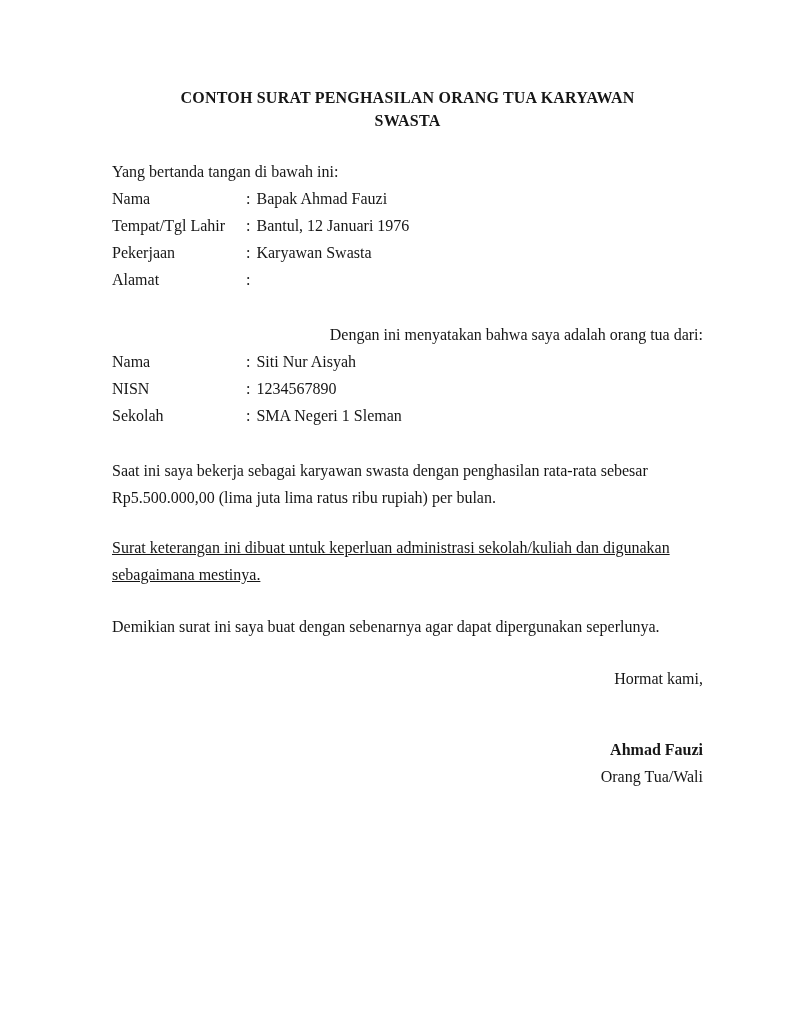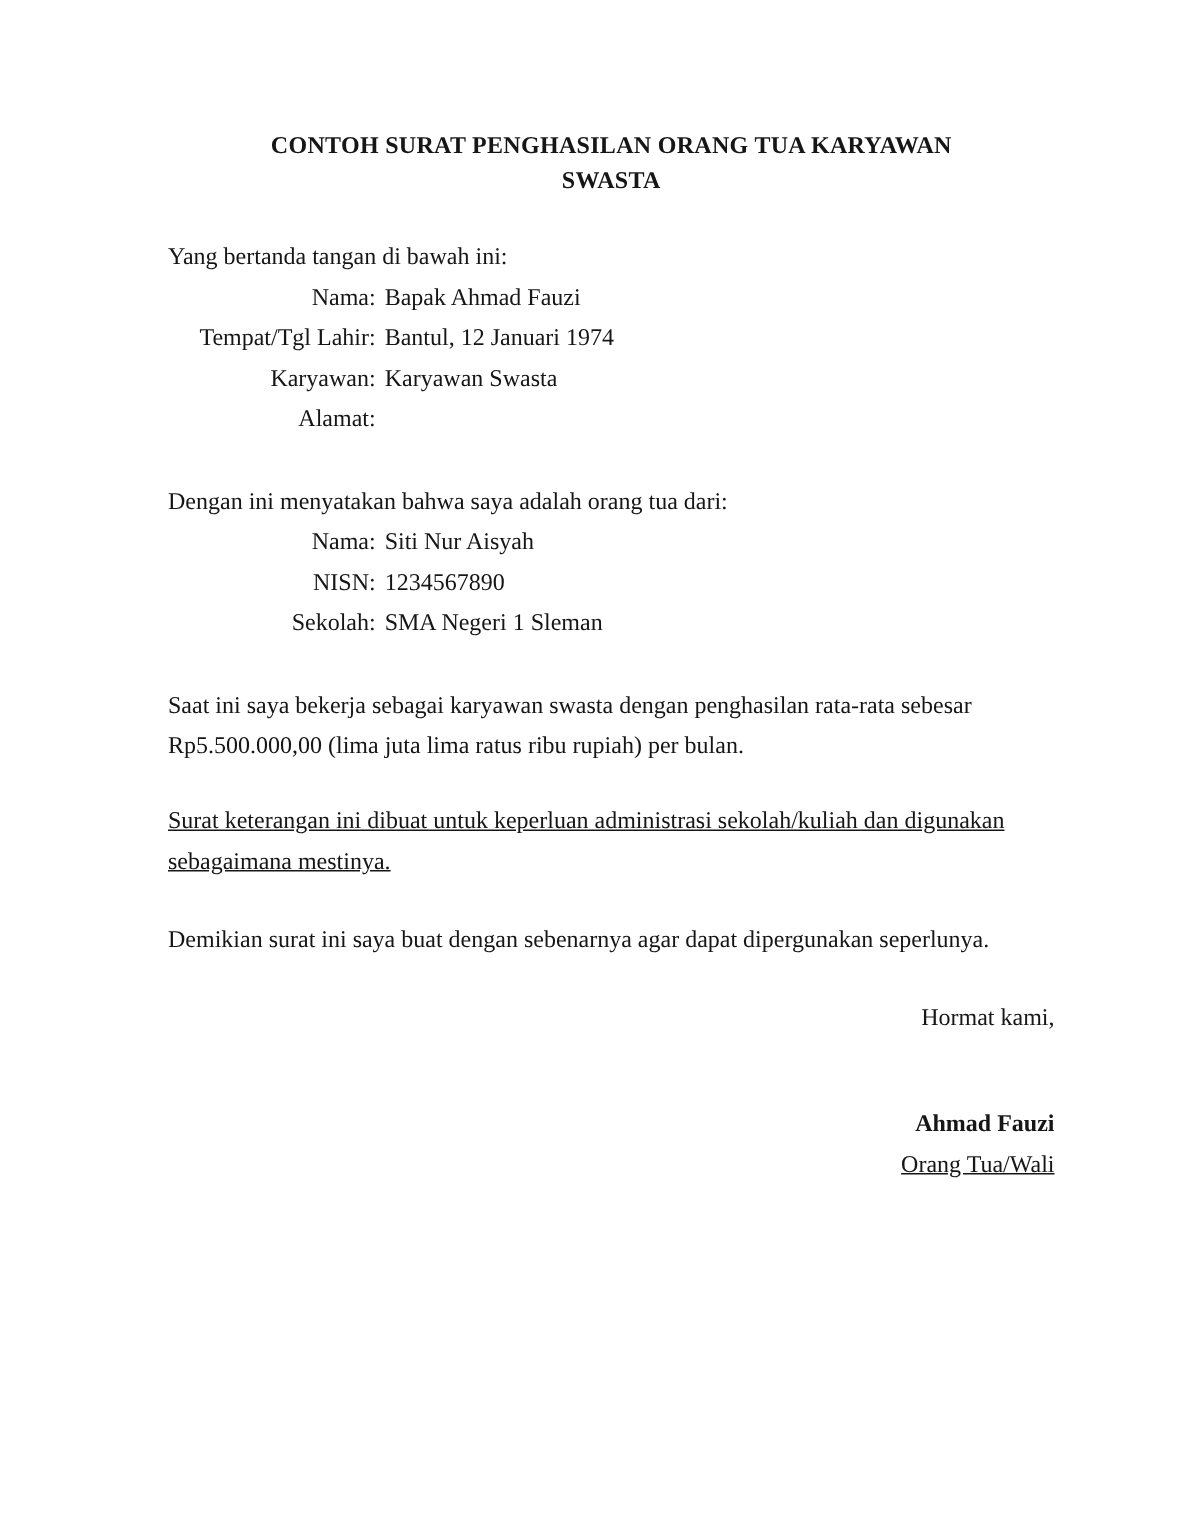--- a/index.html
+++ b/index.html
@@ -25,29 +25,28 @@
     font-weight: bold;
     text-align: center;
     line-height: 23px;
     letter-spacing: 0.2px;
   }
   .intro {
     margin: 0;
     line-height: 27px;
   }
   .intro-1 { margin-top: 26px; }
-  .intro-2 { margin-top: 28px; }
+  .intro-2 { margin-top: 28px; text-align: right; }
   .field-row {
     display: flex;
     line-height: 27px;
   }
   .field-label {
     width: 134px;
     flex: 0 0 134px;
-    text-align: right;
   }
   .field-colon {
     flex: 0 0 auto;
     margin-right: 6px;
   }
   .field-value {
     flex: 1 1 auto;
   }
   .para {
     margin: 0;
@@ -60,21 +59,20 @@
     margin-top: 25px;
     text-align: right;
     line-height: 27px;
   }
   .signature-name {
     font-weight: bold;
     margin-top: 44px;
   }
   .signature-role {
     margin-top: 0;
-    text-decoration: underline;
   }
 </style>
 </head>
 <body>
 
 <div class="page">
 
   <h1 class="doc-title">
     <span>CONTOH SURAT PENGHASILAN ORANG TUA KARYAWAN</span><br>
     <span>SWASTA</span>
@@ -83,24 +81,24 @@
   <p class="intro intro-1">Yang bertanda tangan di bawah ini:</p>
 
   <div class="field-row">
     <span class="field-label">Nama</span>
     <span class="field-colon">:</span>
     <span class="field-value">Bapak Ahmad Fauzi</span>
   </div>
   <div class="field-row">
     <span class="field-label">Tempat/Tgl Lahir</span>
     <span class="field-colon">:</span>
-    <span class="field-value">Bantul, 12 Januari 1974</span>
+    <span class="field-value">Bantul, 12 Januari 1976</span>
   </div>
   <div class="field-row">
-    <span class="field-label">Karyawan</span>
+    <span class="field-label">Pekerjaan</span>
     <span class="field-colon">:</span>
     <span class="field-value">Karyawan Swasta</span>
   </div>
   <div class="field-row">
     <span class="field-label">Alamat</span>
     <span class="field-colon">:</span>
   </div>
 
   <p class="intro intro-2">Dengan ini menyatakan bahwa saya adalah orang tua dari:</p>
 

